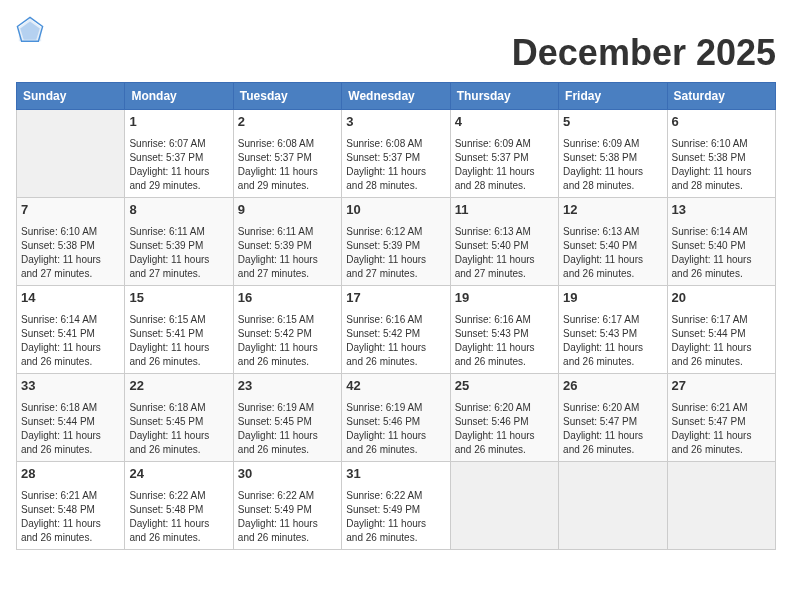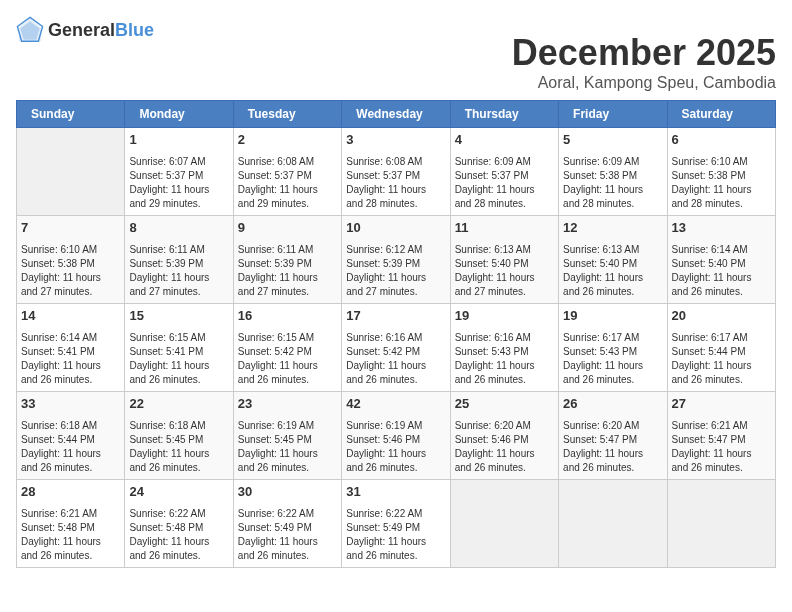--- a/index.html
+++ b/index.html
@@ -49,21 +49,21 @@
       color: #555;
     }
     table {
       width: 100%;
       border-collapse: collapse;
       font-size: 11px;
     }
     thead tr th {
       background-color: #4a7fc1;
       color: #fff;
-      padding: 6px 14px;
+      padding: 6px 6px;
       text-align: left;
       font-size: 12px;
       font-weight: bold;
       border: 1px solid #3a6db5;
     }
     tbody tr td {
       border: 1px solid #ccc;
       vertical-align: top;
       padding: 4px;
       width: calc(100% / 7);
@@ -94,29 +94,23 @@
 <body>
 
 <div class="header-area">
   <div class="logo">
     <svg class="logo-icon" viewBox="0 0 40 40">
       <polygon points="20,4 36,16 36,36 4,36 4,16" fill="#4a90d9" opacity="0.15"></polygon>
       <polygon points="20,2 38,15 32,36 8,36 2,15" fill="none" stroke="#4a90d9" stroke-width="2"></polygon>
       <polygon points="20,8 34,18 29,34 11,34 6,18" fill="#4a90d9" opacity="0.3"></polygon>
       <text x="20" y="26" text-anchor="middle" font-size="14" font-weight="bold" fill="#4a90d9"></text>
     </svg>
-    <div>
-      <div>
-        <span class="logo-text-general">General</span><span class="logo-text-blue">Blue</span>
-      </div>
-    </div>
   </div>
   <div class="title-area">
     <div class="month-title">December 2025</div>
-    <div class="subtitle">Aoral, Kampong Speu, Cambodia</div>
   </div>
 </div>
 
 <table>
   <thead>
     <tr>
     <th>Sunday</th>
         <th>Monday</th>
         <th>Tuesday</th>
         <th>Wednesday</th>

